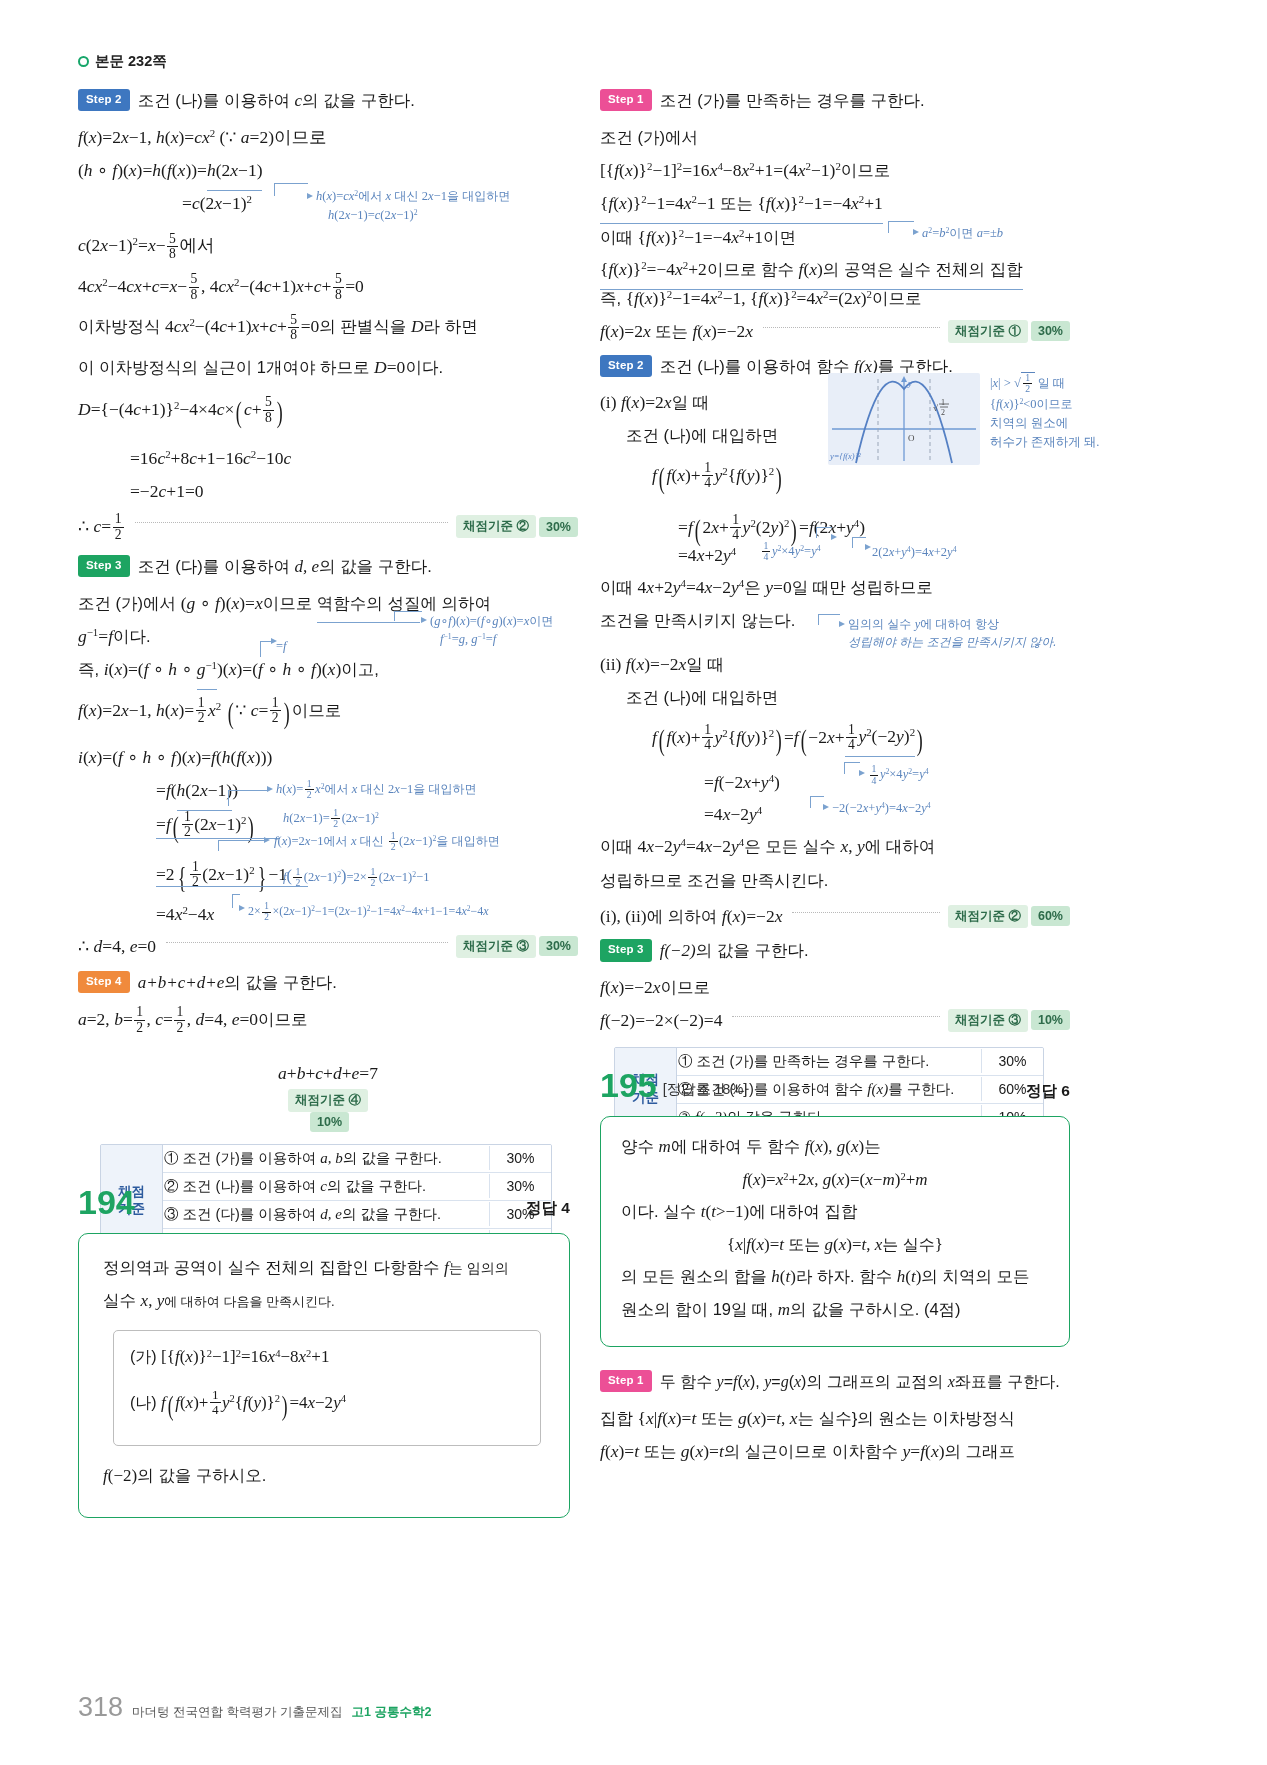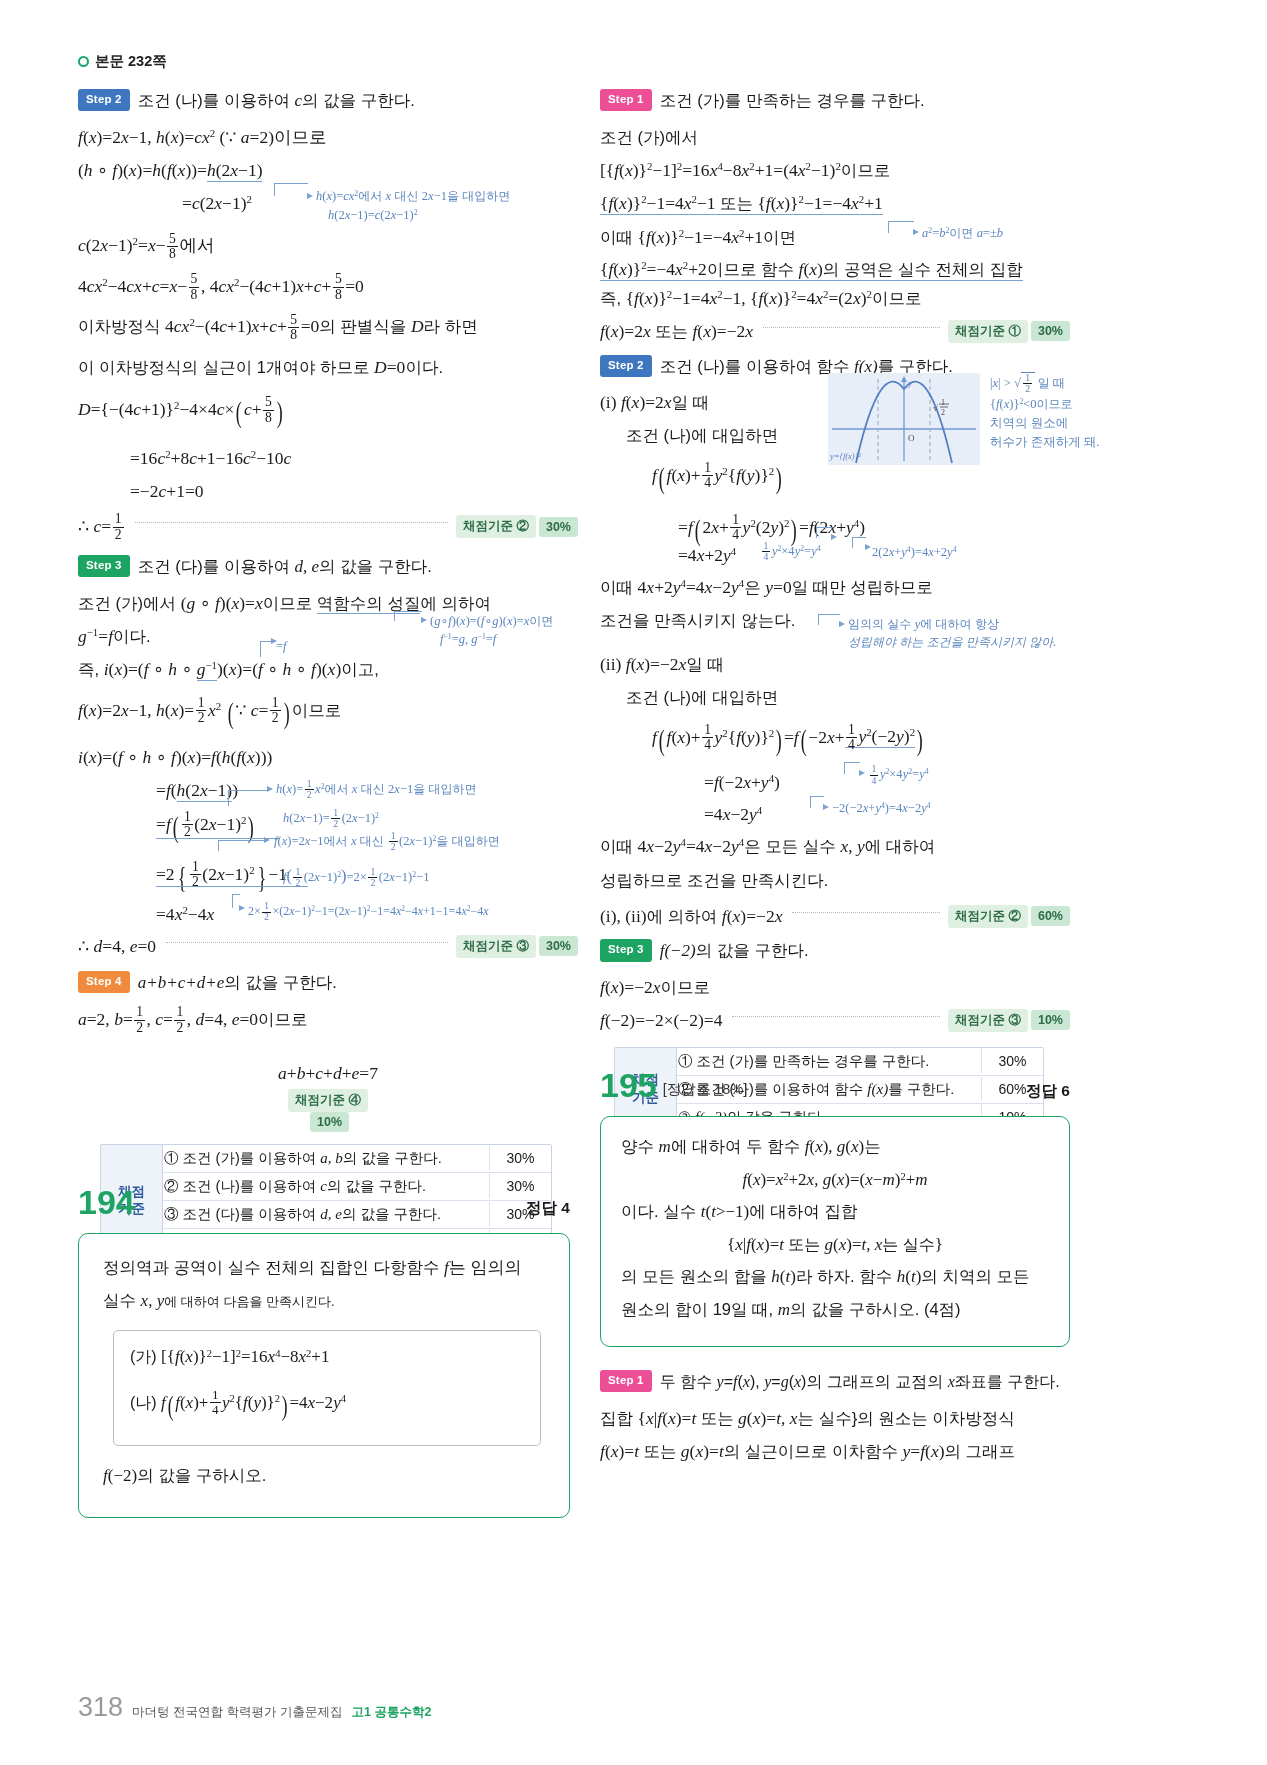--- a/index.html
+++ b/index.html
@@ -75,21 +75,21 @@
 
   
   .ann {
     color:#5b85bd; font-size:12.5px; line-height:1.5;
     font-family:"Liberation Serif", serif;
     white-space:nowrap;
   }
   .ann .kr { font-family:"Liberation Sans", sans-serif; font-size:12px; }
   .ann-abs { position:absolute; }
 
-  .uline { border-bottom:1.2px solid #7ba2cf; padding-bottom:1px; }
+  .uline { border-bottom:1.2px solid #7ba2cf; padding-bottom:10px; }
   .elbow-up {
     position:absolute; border-left:1.2px solid #7ba2cf; border-top:1.2px solid #7ba2cf;
   }
   .arrowhead {
     position:absolute; width:0; height:0;
     border-top:3.5px solid transparent; border-bottom:3.5px solid transparent;
     border-left:6px solid #7ba2cf;
   }
 
   
@@ -400,21 +400,21 @@
 
   <div style="position:absolute; left:78px; top:1185px; width:492px;">
     <div class="prob-head">
       <div>
         <span class="prob-no">194</span>
       </div>
       <div class="prob-ans">정답 4</div>
     </div>
     <div class="prob-box">
       <div class="line wrap">
-        <span class="kr" style="font-size:16.5px;">정의역과 공역이 실수 전체의 집합인 다항함수 </span><span class="mth">f</span><span class="kr" style="font-size:17px;">는 임의의</span>
+        <span class="kr" style="font-size:16.5px;">정의역과 공역이 실수 전체의 집합인 다항함수 </span><span class="mth">f</span><span class="kr" style="font-size:14px;">는 임의의</span>
       </div>
       <div class="line wrap">
         <span class="kr" style="font-size:16.5px;">실수 </span><span class="mth">x</span>, <span class="mth">y</span><span class="kr" style="font-size:13px;margin-top:21px;">에 대하여 다음을 만족시킨다.</span>
       </div>
       <div class="inner-box">
         <div class="line" style="margin-bottom:12px;">
           <span class="kr" style="font-size:16px;">(가) </span>[{<span class="mth">f</span>(<span class="mth">x</span>)}<sup class="e">2</sup>−1]<sup class="e">2</sup>=16<span class="mth">x</span><sup class="e">4</sup>−8<span class="mth">x</span><sup class="e">2</sup>+1
         </div>
         <div class="line">
           <span class="kr" style="font-size:16px;">(나) </span><span class="mth">f</span><span class="bigparen">(</span><span class="mth">f</span>(<span class="mth">x</span>)+<span class="frac"><span class="n">1</span><span class="d">4</span></span><span class="mth">y</span><sup class="e">2</sup>{<span class="mth">f</span>(<span class="mth">y</span>)}<sup class="e">2</sup><span class="bigparen">)</span>=4<span class="mth">x</span>−2<span class="mth">y</span><sup class="e">4</sup>

